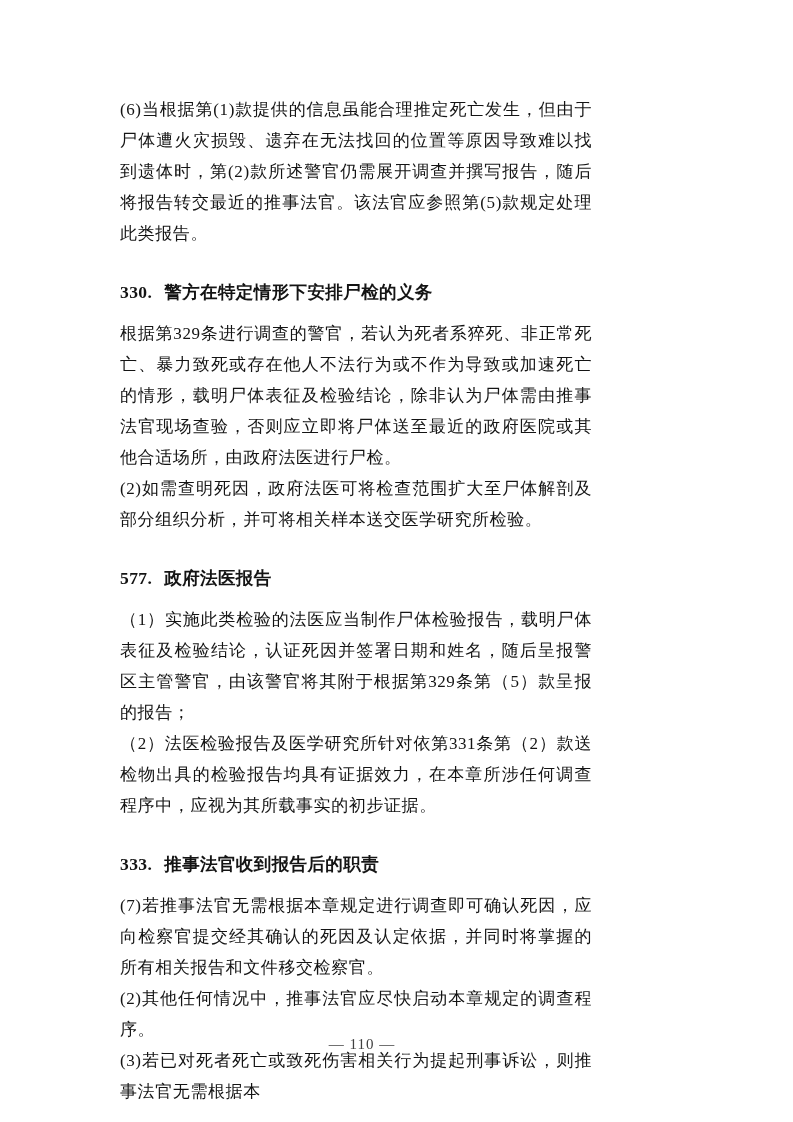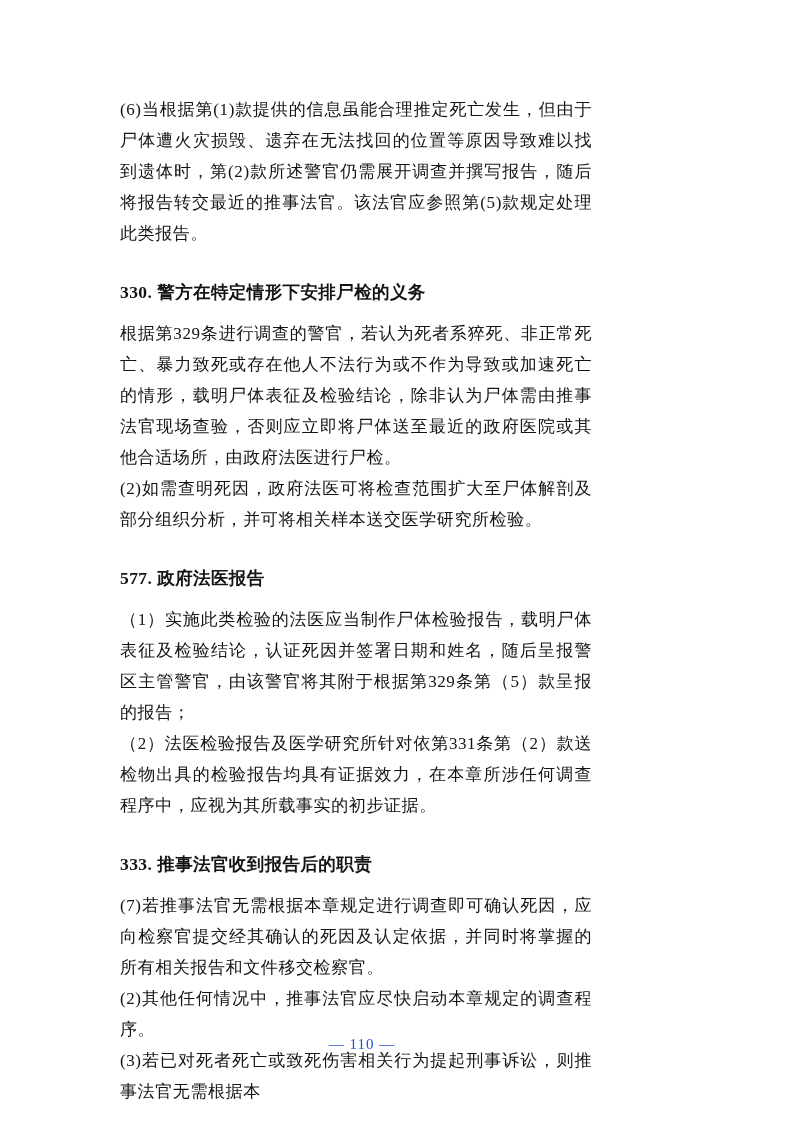--- a/index.html
+++ b/index.html
@@ -27,31 +27,31 @@
     text-justify: inter-character;
   }
   .section-heading {
     margin: 28px 0 10px 0;
     font-size: 17.5px;
     line-height: 31px;
     font-weight: bold;
     letter-spacing: 0.4px;
   }
   .section-heading .sec-num {
-    margin-right: 5px;
+    margin-right: 12px;
   }
   .page-footer {
     position: absolute;
     left: 16px;
     right: 0;
     top: 1036px;
     text-align: center;
     font-size: 15px;
     letter-spacing: 1px;
-    color: #1d4ed8;
+    color: #404040;
   }
 </style>
 </head>
 <body>
 
 <div class="page">
 
   <p class="para">(6)当根据第(1)款提供的信息虽能合理推定死亡发生，但由于尸体遭火灾损毁、遗弃在无法找回的位置等原因导致难以找到遗体时，第(2)款所述警官仍需展开调查并撰写报告，随后将报告转交最近的推事法官。该法官应参照第(5)款规定处理此类报告。</p>
 
   <section>

